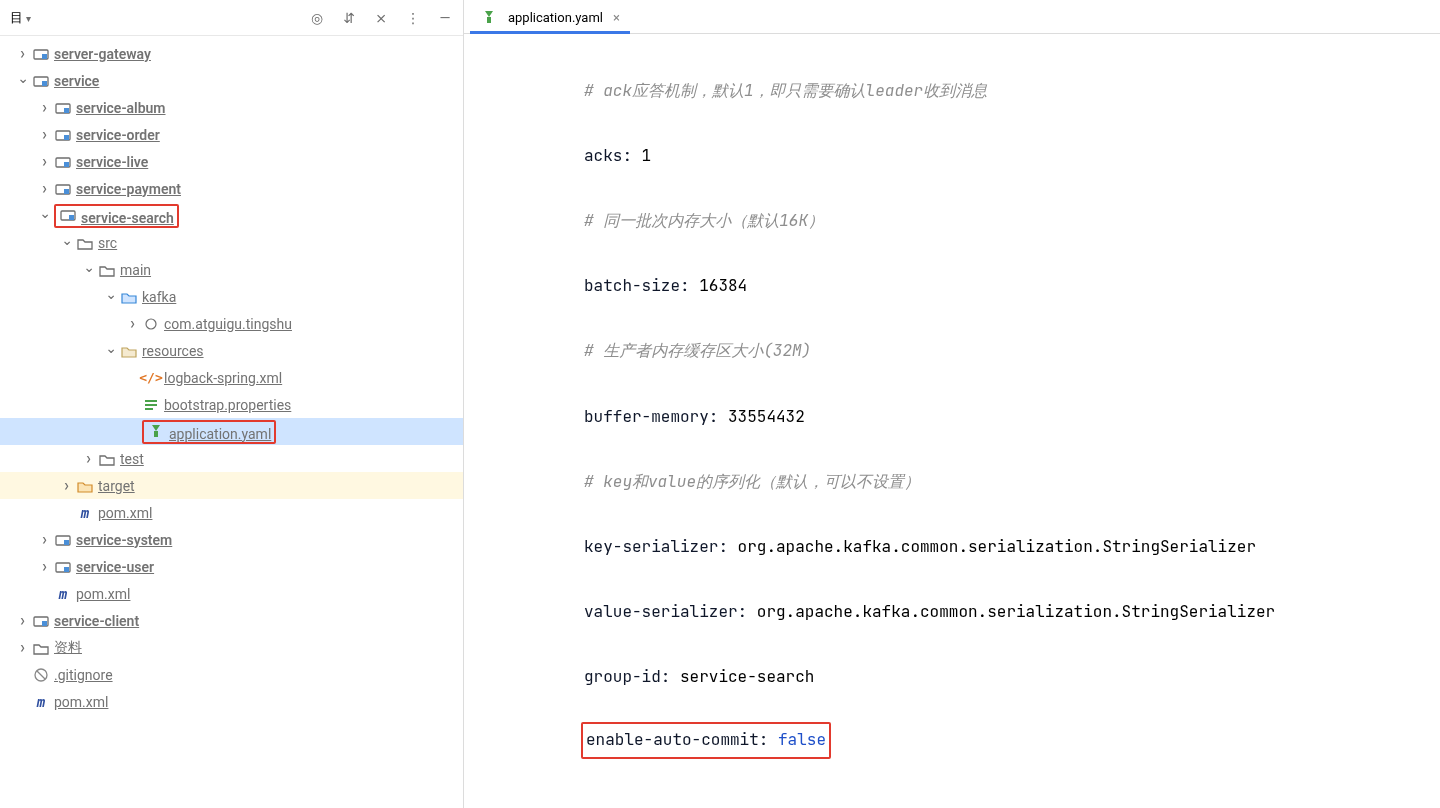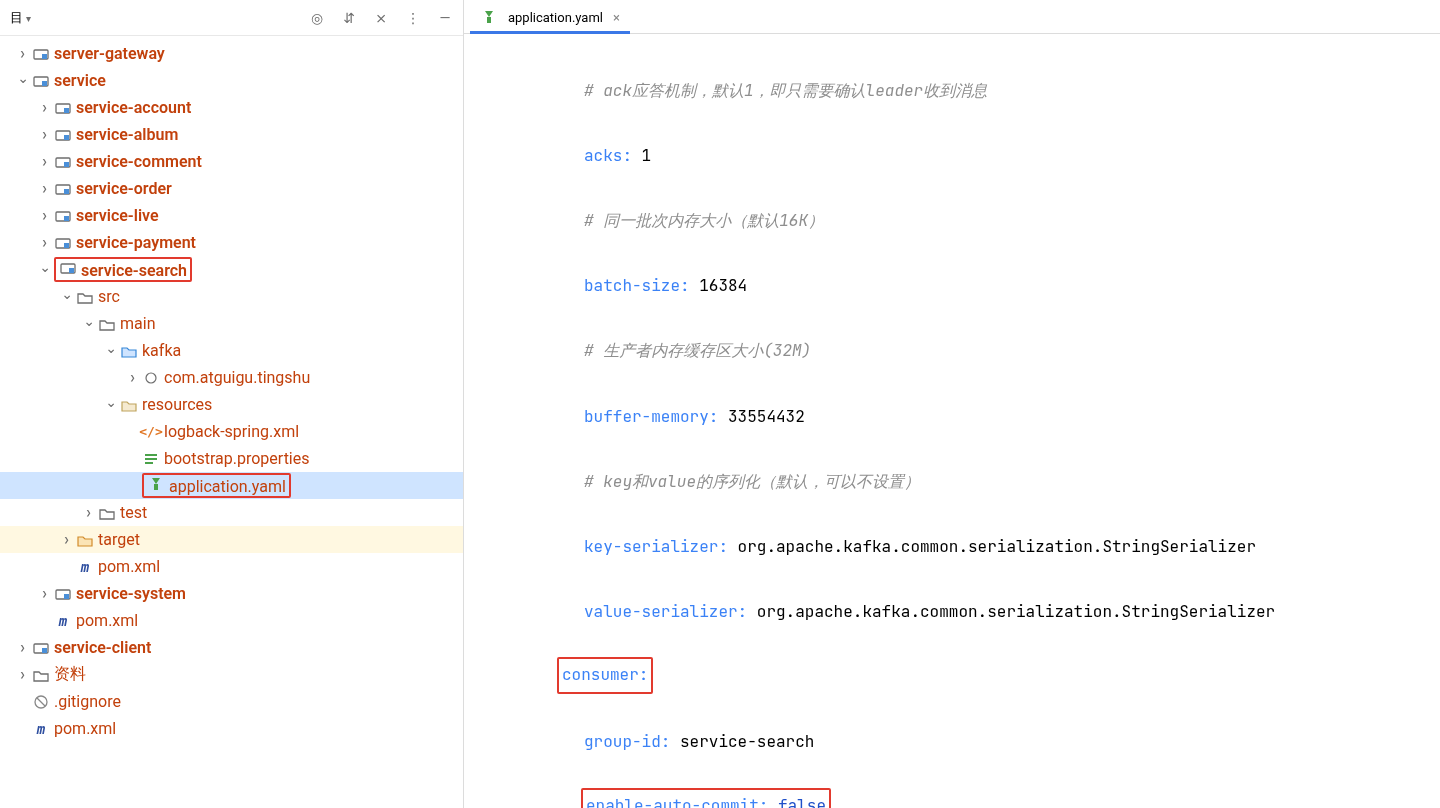--- a/index.html
+++ b/index.html
@@ -45,21 +45,21 @@
   }
   .tree-row {
     display: flex;
     align-items: center;
     height: 27px;
     padding-right: 6px;
     white-space: nowrap;
   }
   .tree-row.selected { background: #cfe4ff; }
   .tree-row.target { background: #fff8e1; }
-  .tree-label { font-size: 16px; color:#c2410c; }
+  .tree-label { font-size: 14px; color:#737373;text-decoration:underline; }
   .tree-label.bold { font-weight: 600; }
   .arrow {
     width: 18px;
     text-align: center;
     color: #6e6e6e;
     font-size: 11px;
   }
   .arrow.blank::before { content: ""; }
   .arrow.right::before { content: "\276F"; transform: scale(0.6); display:inline-block; }
   .arrow.down::before { content: "\2304"; font-size:14px; position:relative; top:-3px; }
@@ -110,21 +110,21 @@
     flex:1;
     overflow:auto;
     font-family: "JetBrains Mono", Menlo, Consolas, monospace;
     font-size: 16px;
     line-height: 32.6px;
     padding: 8px 0 8px 8px;
     color:#000;
     white-space: pre;
   }
   .code .line { height:32.6px; display:flex; align-items:flex-end; padding-left:4px;}
-  .k-key { color:#3b82f6;margin-top:19px; }
+  .k-key { color:#0f172a;margin-top:19px; }
   .k-val { color:#000; }
   .k-bool { color:#1f50c9; }
   .k-cmt { color:#8e8e8e; font-style:italic; }
   .hl {
     border: 2px solid #e23a2e;
     border-radius:2px;
     padding: 0 3px;
     margin: 0 -3px;
   }
   .sp { display:inline-block; }
@@ -171,43 +171,21 @@
       </div>
       <div class="tree-row">
         <span style="display: inline-block; width: 36px;"></span>
         <span class="arrow right"></span>
         <span class="icon">
           <svg width="16" height="16" viewBox="0 0 16 16">
             <rect x="1" y="4" width="14" height="9" rx="1" fill="none" stroke="#6e6e6e" stroke-width="1.3"></rect>
             <rect x="9" y="8" width="5" height="5" fill="#4a8fd8"></rect>
           </svg>
         </span>
-        <span class="tree-label bold">service-account</span>
-      </div>
-      <div class="tree-row">
-        <span style="display: inline-block; width: 36px;"></span>
-        <span class="arrow right"></span>
-        <span class="icon">
-          <svg width="16" height="16" viewBox="0 0 16 16">
-            <rect x="1" y="4" width="14" height="9" rx="1" fill="none" stroke="#6e6e6e" stroke-width="1.3"></rect>
-            <rect x="9" y="8" width="5" height="5" fill="#4a8fd8"></rect>
-          </svg>
-        </span>
         <span class="tree-label bold">service-album</span>
-      </div>
-      <div class="tree-row">
-        <span style="display: inline-block; width: 36px;"></span>
-        <span class="arrow right"></span>
-        <span class="icon">
-          <svg width="16" height="16" viewBox="0 0 16 16">
-            <rect x="1" y="4" width="14" height="9" rx="1" fill="none" stroke="#6e6e6e" stroke-width="1.3"></rect>
-            <rect x="9" y="8" width="5" height="5" fill="#4a8fd8"></rect>
-          </svg>
-        </span>
-        <span class="tree-label bold">service-comment</span>
       </div>
       <div class="tree-row">
         <span style="display: inline-block; width: 36px;"></span>
         <span class="arrow right"></span>
         <span class="icon">
           <svg width="16" height="16" viewBox="0 0 16 16">
             <rect x="1" y="4" width="14" height="9" rx="1" fill="none" stroke="#6e6e6e" stroke-width="1.3"></rect>
             <rect x="9" y="8" width="5" height="5" fill="#4a8fd8"></rect>
           </svg>
         </span>
@@ -355,20 +333,31 @@
       <div class="tree-row">
         <span style="display: inline-block; width: 36px;"></span>
         <span class="arrow right"></span>
         <span class="icon">
           <svg width="16" height="16" viewBox="0 0 16 16">
             <rect x="1" y="4" width="14" height="9" rx="1" fill="none" stroke="#6e6e6e" stroke-width="1.3"></rect>
             <rect x="9" y="8" width="5" height="5" fill="#4a8fd8"></rect>
           </svg>
         </span>
         <span class="tree-label bold">service-system</span>
+      </div>
+      <div class="tree-row">
+        <span style="display: inline-block; width: 36px;"></span>
+        <span class="arrow right"></span>
+        <span class="icon">
+          <svg width="16" height="16" viewBox="0 0 16 16">
+            <rect x="1" y="4" width="14" height="9" rx="1" fill="none" stroke="#6e6e6e" stroke-width="1.3"></rect>
+            <rect x="9" y="8" width="5" height="5" fill="#4a8fd8"></rect>
+          </svg>
+        </span>
+        <span class="tree-label bold">service-user</span>
       </div>
       <div class="tree-row">
         <span style="display: inline-block; width: 36px;"></span>
         <span class="arrow blank"></span>
         <span class="icon">
           <span class="icon-m">m</span>
         </span>
         <span class="tree-label">pom.xml</span>
       </div>
       <div class="tree-row">
@@ -429,21 +418,20 @@
   <div class="code">
 <div class="line"><span class="sp" style="width:108px"></span><span class="k-cmt"># ack应答机制，默认1，即只需要确认leader收到消息</span></div>
 <div class="line"><span class="sp" style="width:108px"></span><span class="k-key">acks</span><span class="k-key">: </span><span class="k-val">1</span></div>
 <div class="line"><span class="sp" style="width:108px"></span><span class="k-cmt"># 同一批次内存大小（默认16K）</span></div>
 <div class="line"><span class="sp" style="width:108px"></span><span class="k-key">batch-size</span><span class="k-key">: </span><span class="k-val">16384</span></div>
 <div class="line"><span class="sp" style="width:108px"></span><span class="k-cmt"># 生产者内存缓存区大小(32M)</span></div>
 <div class="line"><span class="sp" style="width:108px"></span><span class="k-key">buffer-memory</span><span class="k-key">: </span><span class="k-val">33554432</span></div>
 <div class="line"><span class="sp" style="width:108px"></span><span class="k-cmt"># key和value的序列化（默认，可以不设置）</span></div>
 <div class="line"><span class="sp" style="width:108px"></span><span class="k-key">key-serializer</span><span class="k-key">: </span><span class="k-val">org.apache.kafka.common.serialization.StringSerializer</span></div>
 <div class="line"><span class="sp" style="width:108px"></span><span class="k-key">value-serializer</span><span class="k-key">: </span><span class="k-val">org.apache.kafka.common.serialization.StringSerializer</span></div>
-<div class="line"><span class="sp" style="width:84px"></span><span class="hl"><span class="k-key">consumer</span><span class="k-key">:</span></span></div>
 <div class="line"><span class="sp" style="width:108px"></span><span class="k-key">group-id</span><span class="k-key">: </span><span class="k-val">service-search</span></div>
 <div class="line"><span class="sp" style="width:108px"></span><span class="hl"><span class="k-key">enable-auto-commit</span><span class="k-key">: </span><span class="k-bool">false</span></span></div>
 
 
 
 
 
 
 
 

